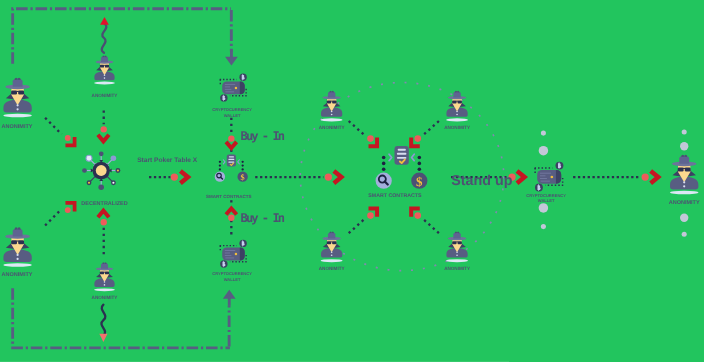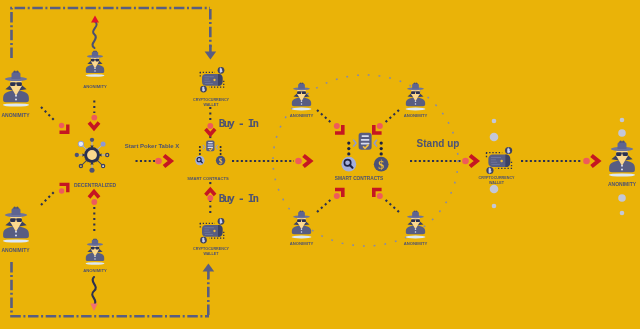--- a/index.html
+++ b/index.html
@@ -1,19 +1,19 @@
 <!DOCTYPE html>
 <html><head>
 <meta charset="utf-8">
 <style>
   html,body{margin:0;padding:0;background:#ffffff;}
   body{width:640px;height:329px;overflow:hidden;
        font-family:"Liberation Sans",sans-serif;
        -webkit-font-smoothing:antialiased;}
-  #stage{position:relative;width:640px;height:329px;background:#eab308;overflow:hidden;}
+  #stage{position:relative;width:640px;height:329px;background:#22c55e;overflow:hidden;}
   svg#gfx{position:absolute;left:0;top:0;width:640px;height:329px;display:block;}
   .cap{position:absolute;color:#4D5272;font-weight:bold;text-align:center;white-space:nowrap;
        font-family:"Liberation Sans",sans-serif;line-height:1.3;
        transform:translateX(-50%);}
   .flowtxt{position:absolute;color:#4D5272;font-weight:bold;white-space:nowrap;
        font-family:"Liberation Sans",sans-serif;transform:translateX(-50%);}
   .monotxt{position:absolute;color:#4D5272;font-weight:bold;white-space:nowrap;
        font-family:"DejaVu Sans Mono",monospace;transform:translateX(-50%);}
 </style>
 </head>
@@ -351,15 +351,15 @@
   <div class="cap" style="left:359px;top:175.5px;font-size:4.8px;">SMART CONTRACTS</div>
   <div class="cap" style="left:301.5px;top:112.5px;font-size:4.2px;">ANONIMITY</div>
   <div class="cap" style="left:415.5px;top:112.5px;font-size:4.2px;">ANONIMITY</div>
   <div class="cap" style="left:301.5px;top:240.5px;font-size:4.2px;">ANONIMITY</div>
   <div class="cap" style="left:415.5px;top:240.5px;font-size:4.2px;">ANONIMITY</div>
   <div class="cap" style="left:622px;top:180.5px;font-size:5px;">ANONIMITY</div>
 
   <div class="flowtxt" style="left:152px;top:143px;font-size:6px;">Start Poker Table X</div>
   <div class="monotxt" style="left:238px;top:117px;font-size:11px;letter-spacing:-1.8px;">Buy - In</div>
   <div class="monotxt" style="left:238px;top:192px;font-size:11px;letter-spacing:-1.8px;">Buy - In</div>
-  <div class="flowtxt" style="left:438px;top:138px;font-size:10px;">Stand up</div>
+  <div class="flowtxt" style="left:438px;top:156px;font-size:13px;">Stand up</div>
 
 </div>
 
 </body></html>

